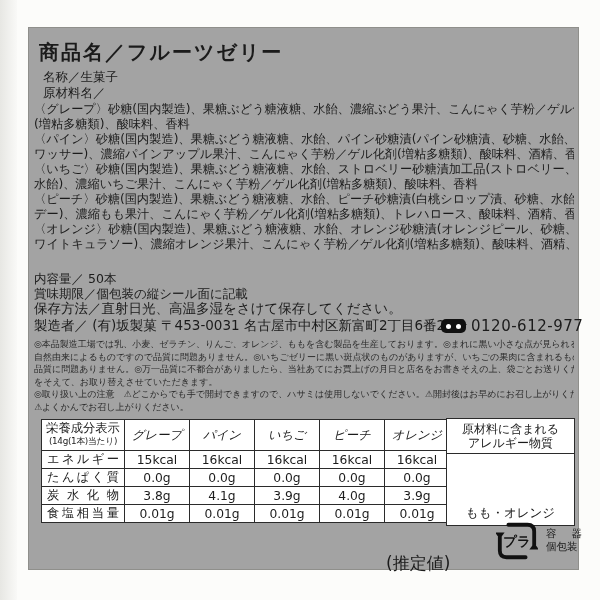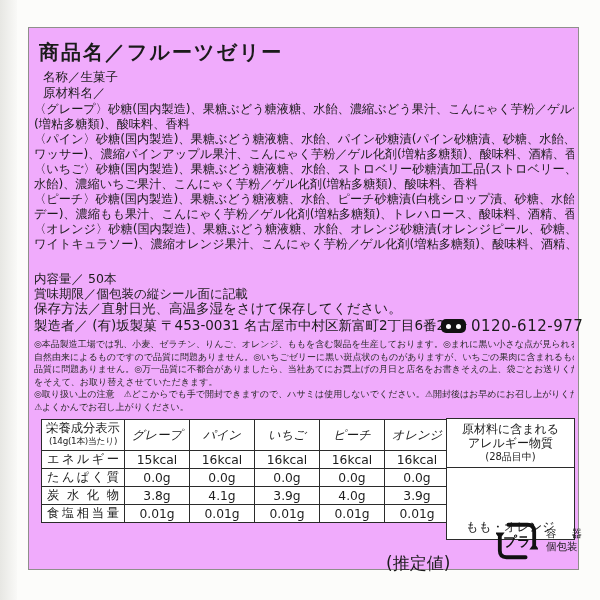--- a/index.html
+++ b/index.html
@@ -4,21 +4,21 @@
 <style>
   html,body{margin:0;padding:0;}
   body{
     width:600px;height:600px;position:relative;overflow:hidden;
     background:#fcfcfa;color:#1b1b1b;
     font-family:"DejaVu Sans","Liberation Sans",sans-serif;
   }
   .scan-edge{position:absolute;left:0;top:0;width:17px;height:600px;
     background:linear-gradient(to right,#e7e7e3,#f9f9f7);}
   .label-box{position:absolute;left:28px;top:27px;width:549px;height:541px;
-    background:#f0abfc;border:1px solid #8f8f8b;}
+    background:#a3a3a3;border:1px solid #8f8f8b;}
   .abs{position:absolute;white-space:nowrap;}
   .title{left:10px;top:11px;font-size:20px;font-weight:bold;letter-spacing:2px;}
   .meta1{left:14px;top:41px;font-size:12.5px;}
   .meta2{left:14px;top:57px;font-size:12.5px;}
   .ing-lines{left:5px;top:74px;font-size:12.2px;line-height:15px;overflow:hidden;width:540px;}
   .ing-lines div{white-space:nowrap;}
   .contents{left:5px;top:243px;font-size:12.5px;}
   .expiry{left:5px;top:258px;font-size:12.5px;}
   .storage{left:5px;top:272px;font-size:13.5px;}
   .mfr{left:5px;top:289px;font-size:13.5px;}
@@ -144,21 +144,20 @@
     </tbody>
       </table>
   </div>
 
   <div class="abs estimate">(推定値)</div>
 
   <div class="abs allergy">
     <div class="al-head">
       <div>原材料に含まれる</div>
       <div>アレルギー物質</div>
-      <div class="al-sub">(28品目中)</div>
     </div>
     <div class="al-value">もも・オレンジ</div>
   </div>
 
   <div class="abs recycle">
     <svg width="42" height="42" viewBox="0 0 44 44">
       <path d="M 13 5 H 33 Q 40 5 40 12 V 26" fill="none" stroke="#111" stroke-width="4" stroke-linecap="round"></path>
       <path d="M 31 39 H 11 Q 4 39 4 32 V 18" fill="none" stroke="#111" stroke-width="4" stroke-linecap="round"></path>
       <path d="M 40 24 L 35 31 L 45 31 Z" fill="#111"></path>
       <path d="M 4 20 L -1 13 L 9 13 Z" fill="#111"></path>

